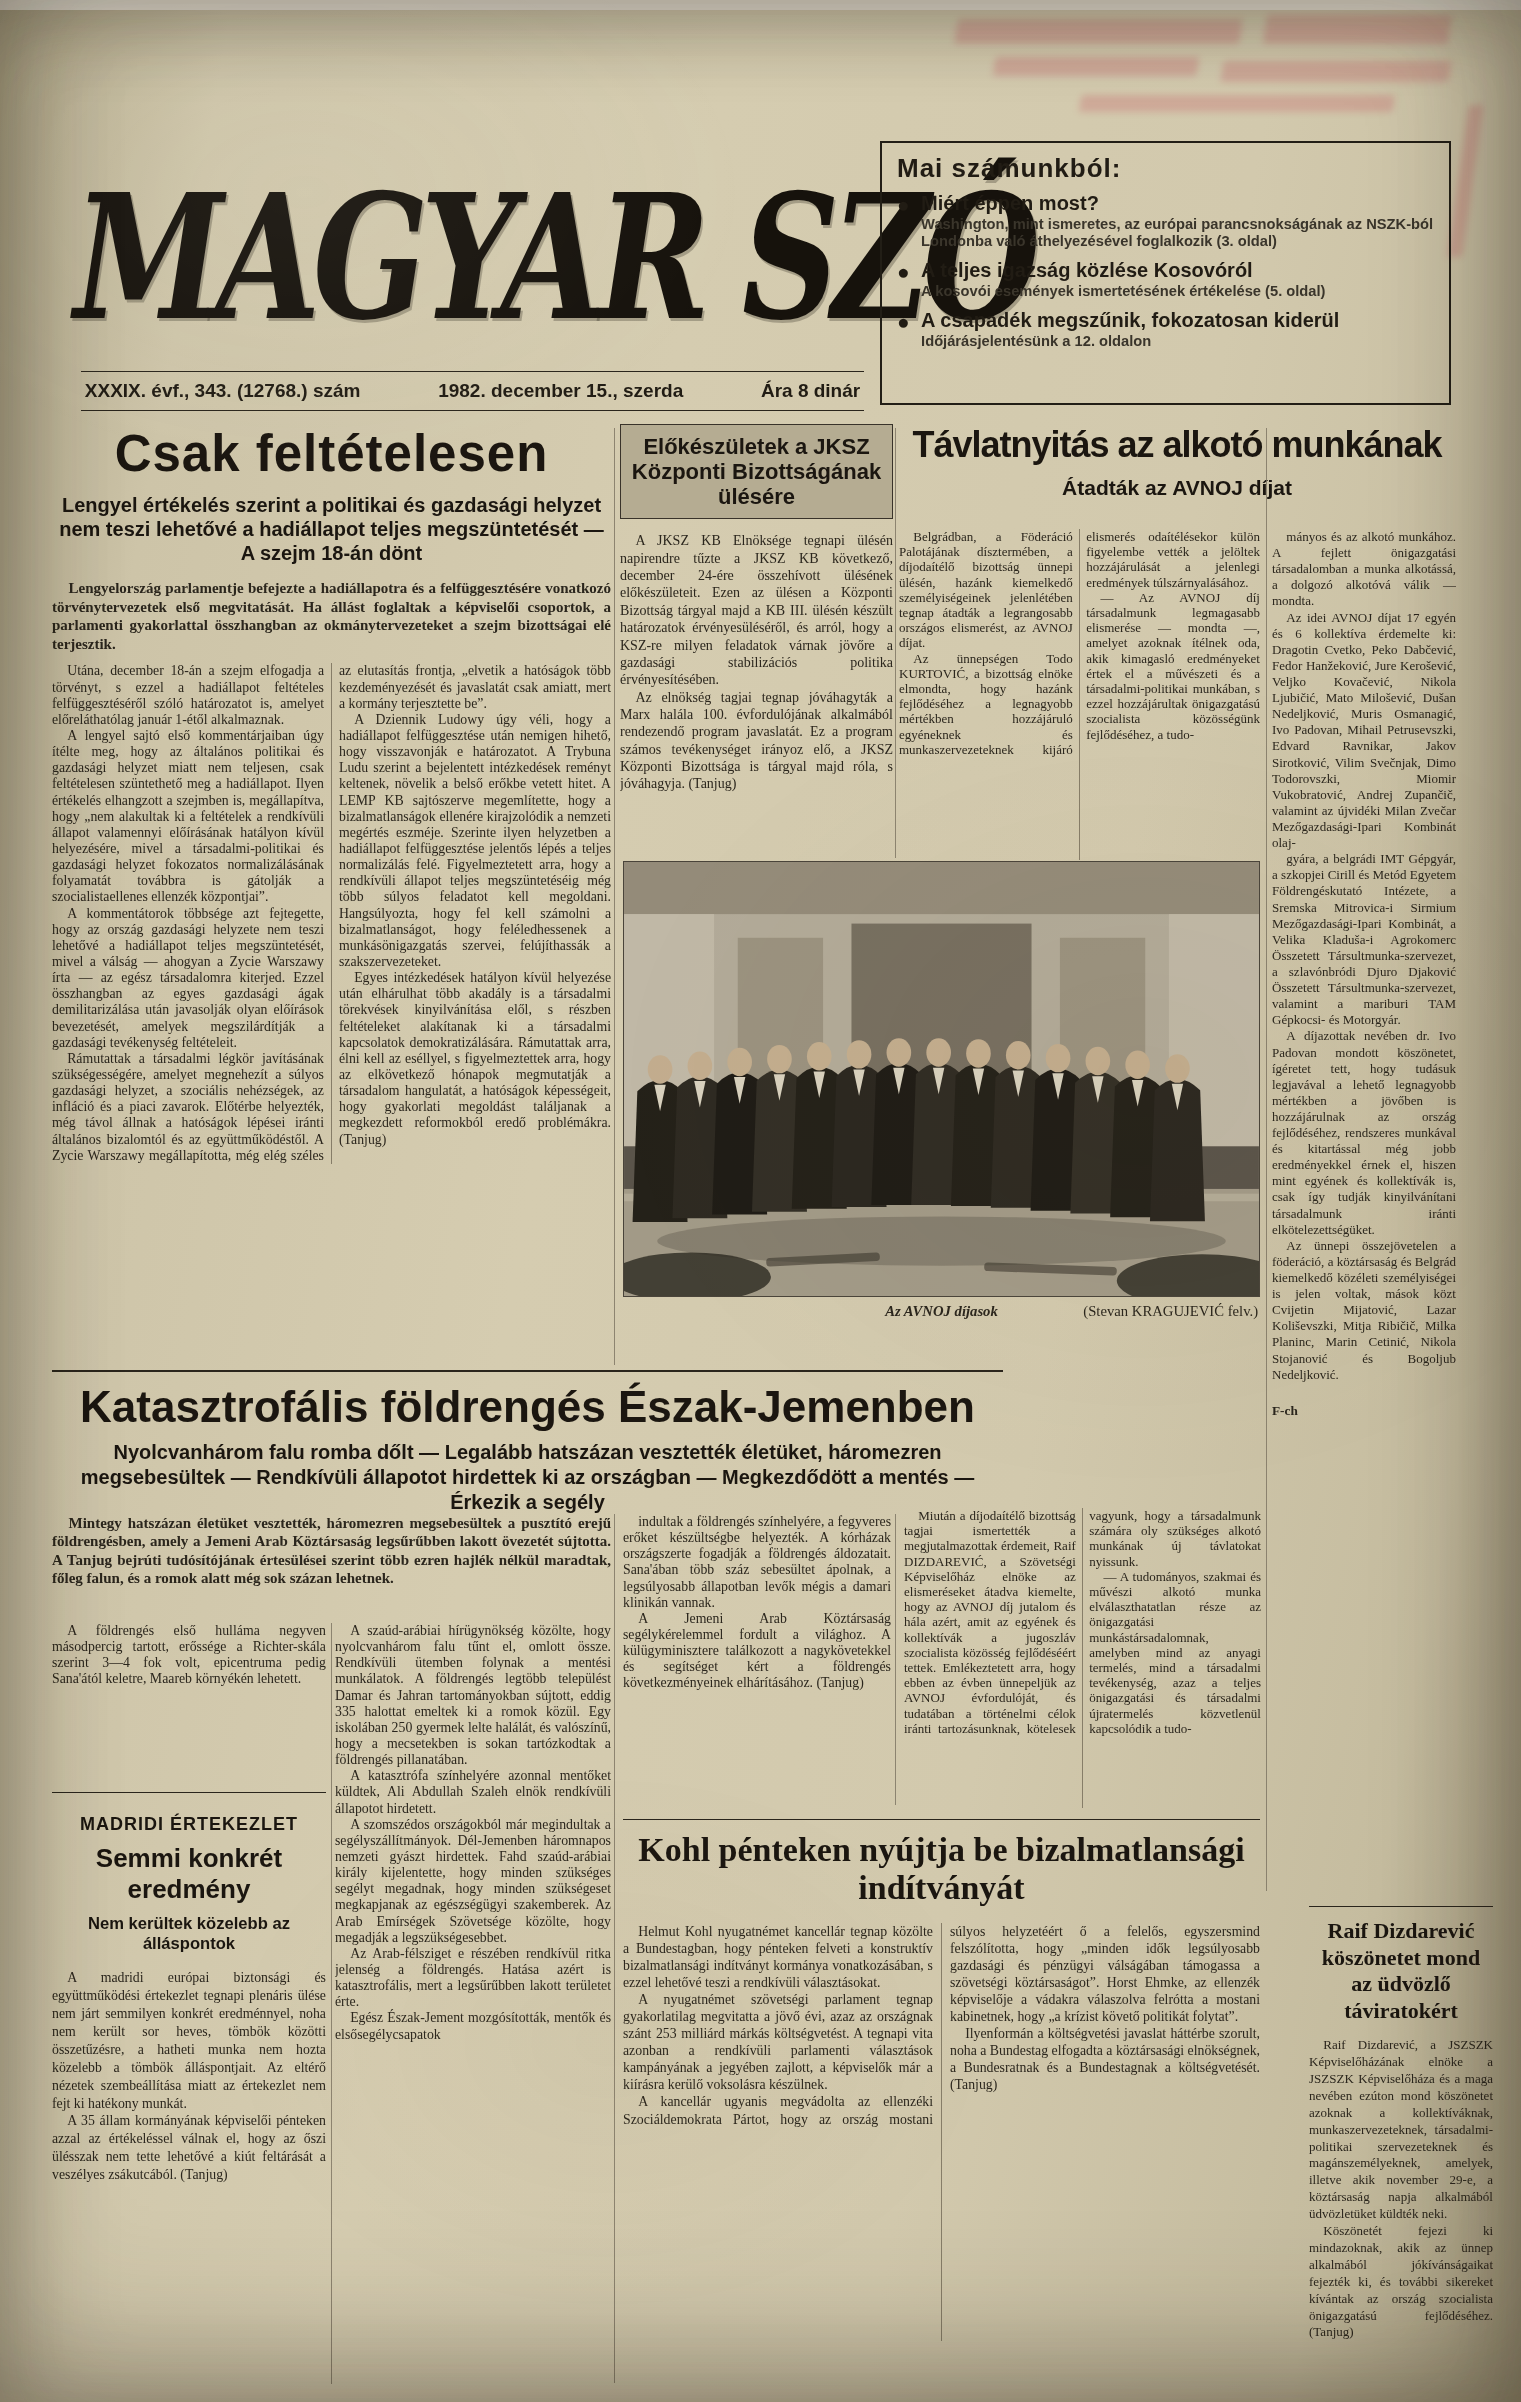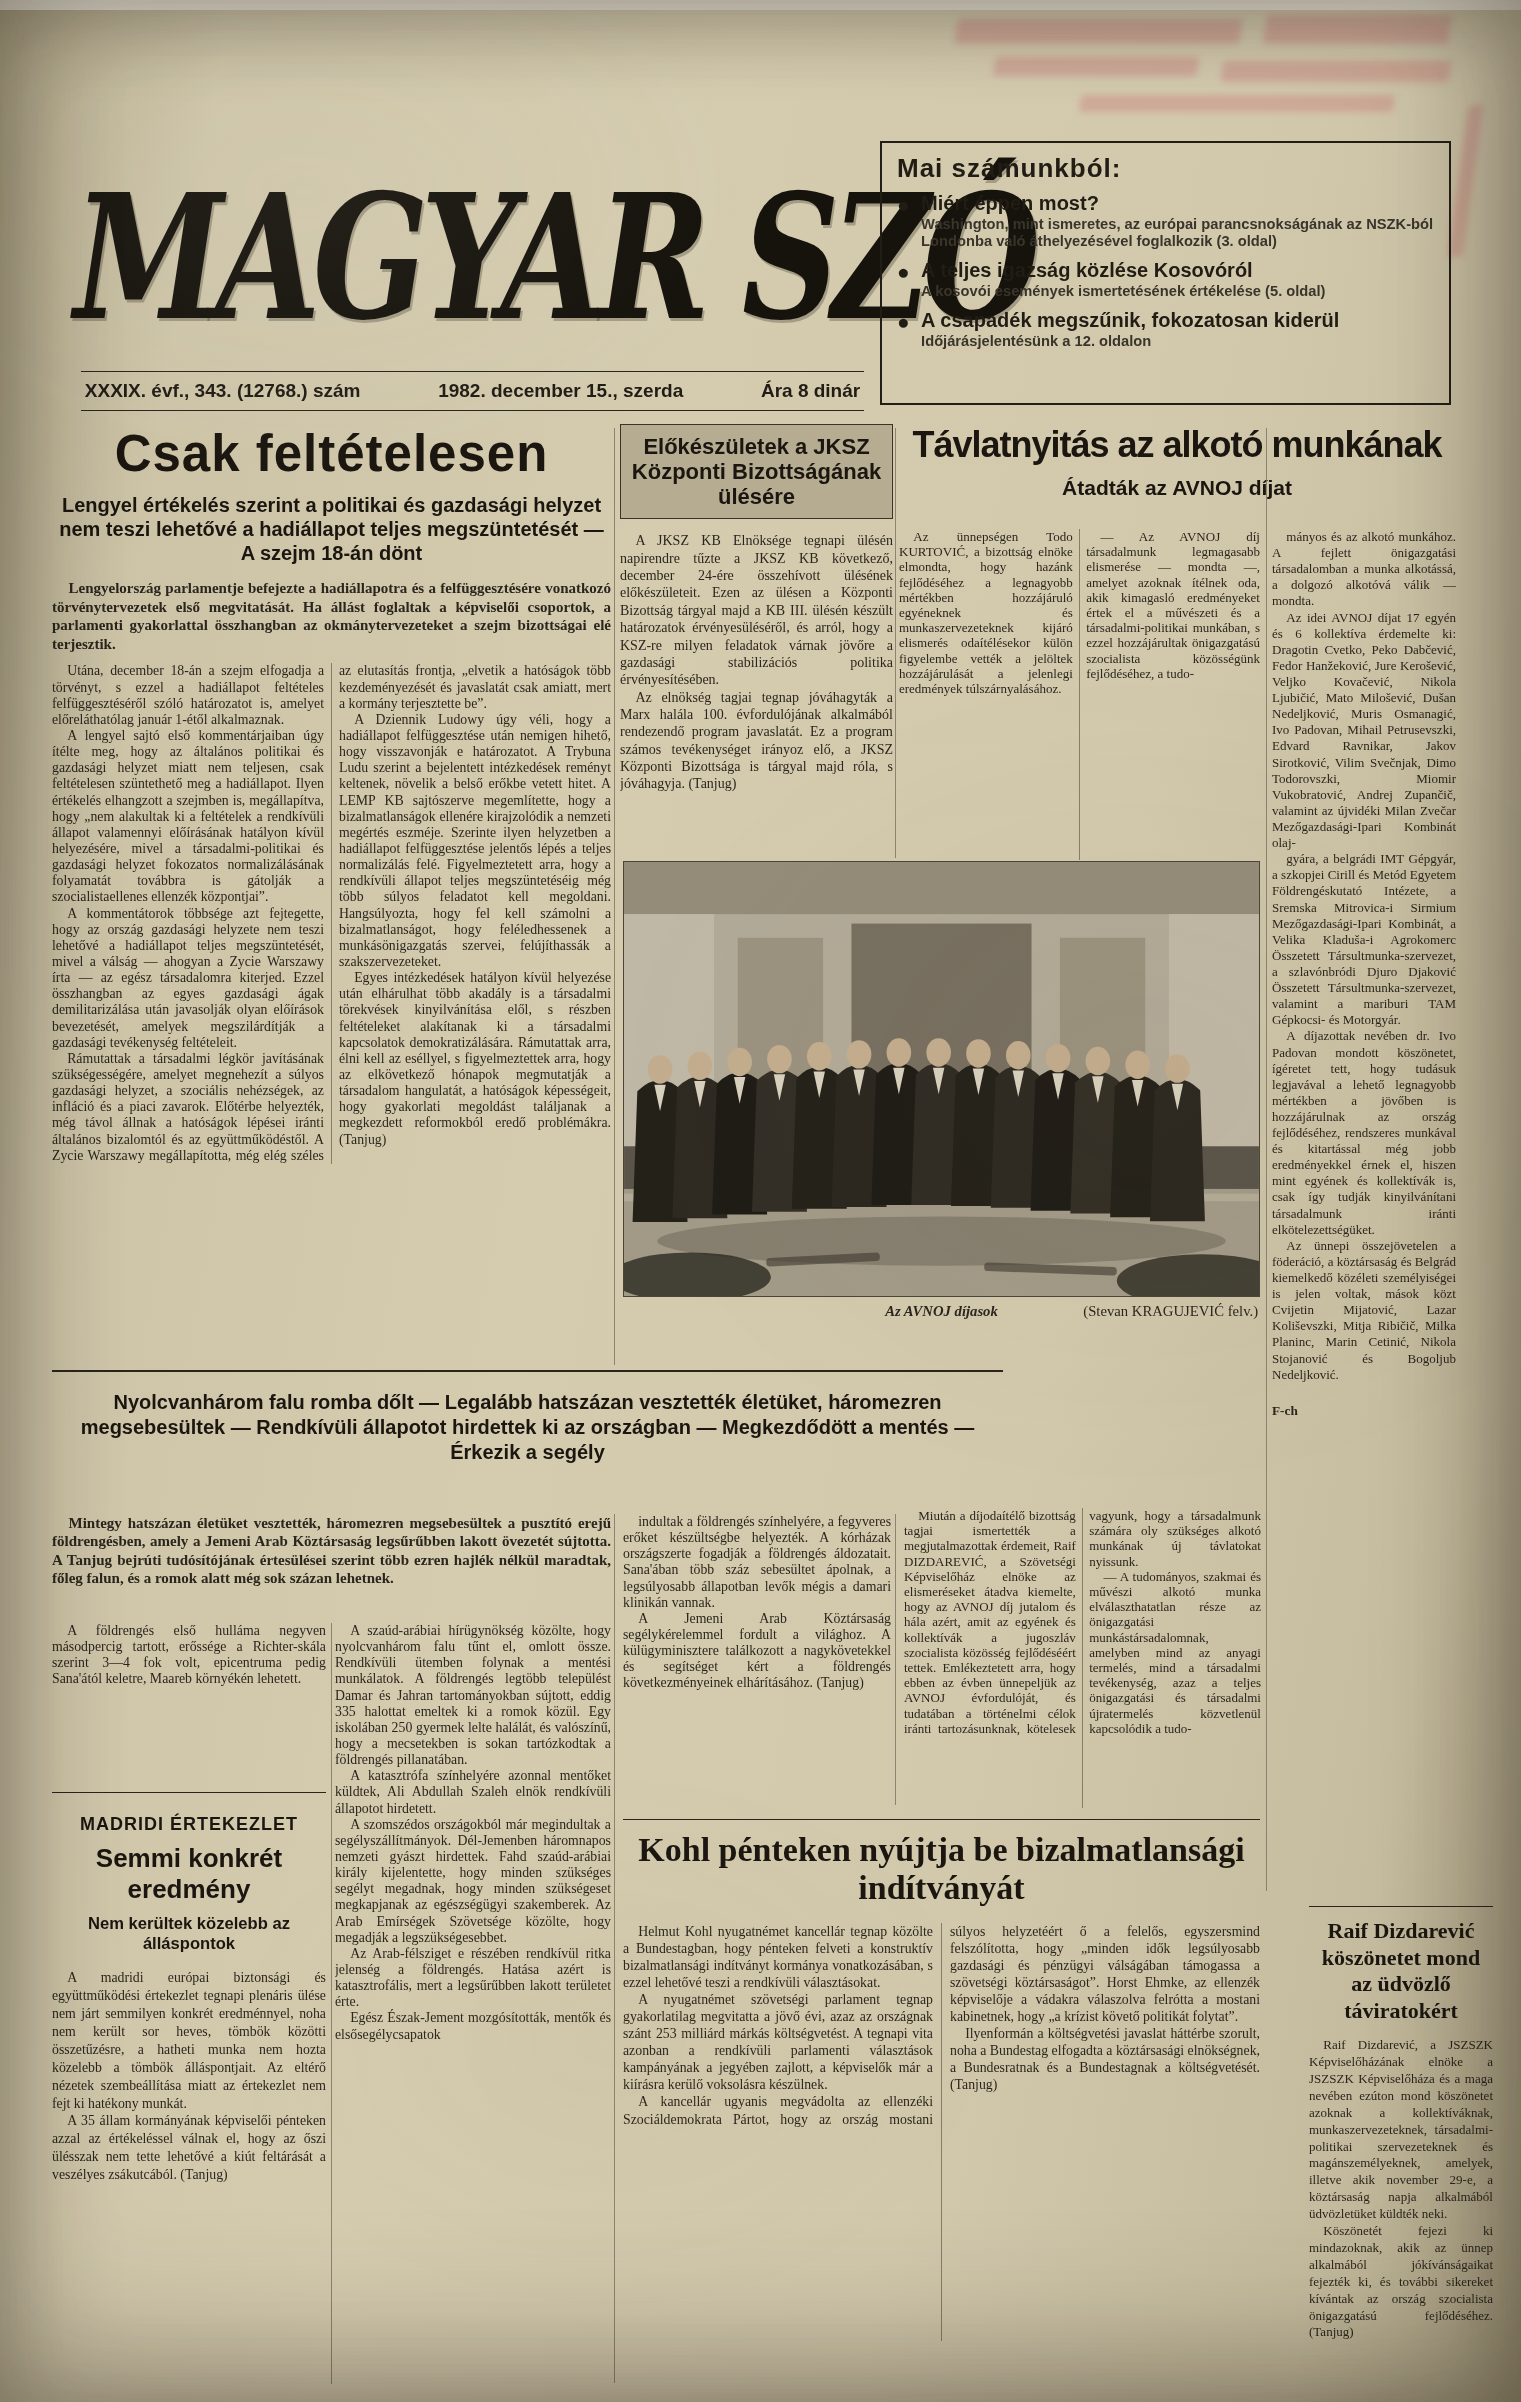--- a/index.html
+++ b/index.html
@@ -189,20 +189,21 @@
         <p>A JKSZ KB Elnöksége tegnapi ülésén napirendre tűzte a JKSZ KB következő, december 24-ére összehívott ülésének előkészületeit. Ezen az ülésen a Központi Bizottság tárgyal majd a KB III. ülésén készült határozatok érvényesüléséről, és arról, hogy a KSZ-re milyen feladatok várnak jövőre a gazdasági stabilizációs politika érvényesítésében.</p>
         <p>Az elnökség tagjai tegnap jóváhagyták a Marx halála 100. évfordulójának alkalmából rendezendő program javaslatát. Ez a program számos tevékenységet irányoz elő, a JKSZ Központi Bizottsága is tárgyal majd róla, s jóváhagyja. (Tanjug)</p>
       </div>
   </div>
 
   <div class="art" id="avnoj-head">
     <div class="title h-sans">Távlatnyitás az alkotó munkának</div>
     <div class="subtitle h-sans">Átadták az AVNOJ díjat</div>
   </div>
   <div class="art" id="avnoj-cols">
+      <p>Belgrádban, a Föderáció Palotájának dísztermében, a díjodaítélő bizottság ünnepi ülésén, hazánk kiemelkedő személyiségeinek jelenlétében tegnap átadták a legrangosabb országos elismerést, az AVNOJ díjat.</p>
       <p>Az ünnepségen Todo KURTOVIĆ, a bizottság elnöke elmondta, hogy hazánk fejlődéséhez a legnagyobb mértékben hozzájáruló egyéneknek és munkaszervezeteknek kijáró elismerés odaítélésekor külön figyelembe vették a jelöltek hozzájárulását a jelenlegi eredmények túlszárnyalásához.</p>
       <p>— Az AVNOJ díj társadalmunk legmagasabb elismerése — mondta —, amelyet azoknak ítélnek oda, akik kimagasló eredményeket értek el a művészeti és a társadalmi-politikai munkában, s ezzel hozzájárultak önigazgatású szocialista közösségünk fejlődéséhez, a tudo-</p>
     </div>
   <div class="art" id="avnoj-col3">
     <div>
         <p>mányos és az alkotó munkához. A fejlett önigazgatási társadalomban a munka alkotássá, a dolgozó alkotóvá válik — mondta.</p>
         <p>Az idei AVNOJ díjat 17 egyén és 6 kollektíva érdemelte ki: Dragotin Cvetko, Peko Dabčević, Fedor Hanžeković, Jure Kerošević, Veljko Kovačević, Nikola Ljubičić, Mato Milošević, Dušan Nedeljković, Muris Osmanagić, Ivo Padovan, Mihail Petrusevszki, Edvard Ravnikar, Jakov Sirotković, Vilim Svečnjak, Dimo Todorovszki, Miomir Vukobratović, Andrej Zupančič, valamint az újvidéki Milan Zvečar Mezőgazdasági-Ipari Kombinát olaj-</p>
         <p>gyára, a belgrádi IMT Gépgyár, a szkopjei Cirill és Metód Egyetem Földrengéskutató Intézete, a Sremska Mitrovica-i Sirmium Mezőgazdasági-Ipari Kombinát, a Velika Kladuša-i Agrokomerc Összetett Társultmunka-szervezet, a szlavónbródi Djuro Djaković Összetett Társultmunka-szervezet, valamint a mariburi TAM Gépkocsi- és Motorgyár.</p>
         <p>A díjazottak nevében dr. Ivo Padovan mondott köszönetet, ígéretet tett, hogy tudásuk legjavával a lehető legnagyobb mértékben a jövőben is hozzájárulnak az ország fejlődéséhez, rendszeres munkával és kitartással még jobb eredményekkel érnek el, hiszen mint egyének és kollektívák is, csak így tudják kinyilvánítani társadalmunk iránti elkötelezettségüket.</p>
         <p>Az ünnepi összejövetelen a föderáció, a köztársaság és Belgrád kiemelkedő közéleti személyiségei is jelen voltak, mások közt Cvijetin Mijatović, Lazar Koliševszki, Mitja Ribičič, Milka Planinc, Marin Cetinić, Nikola Stojanović és Bogoljub Nedeljković.</p>
@@ -254,20 +255,21 @@
       <span class="credit">(Stevan KRAGUJEVIĆ felv.)</span>
     </div>
   </div>
 
   <div class="art" id="miutan">
       <p>Miután a díjodaítélő bizottság tagjai ismertették a megjutalmazottak érdemeit, Raif DIZDAREVIĆ, a Szövetségi Képviselőház elnöke az elismeréseket átadva kiemelte, hogy az AVNOJ díj jutalom és hála azért, amit az egyének és kollektívák a jugoszláv szocialista közösség fejlődéséért tettek. Emlékeztetett arra, hogy ebben az évben ünnepeljük az AVNOJ évfordulóját, és tudatában a történelmi célok iránti tartozásunknak, kötelesek vagyunk, hogy a társadalmunk számára oly szükséges alkotó munkának új távlatokat nyissunk.</p>
       <p>— A tudományos, szakmai és művészi alkotó munka elválaszthatatlan része az önigazgatási munkástársadalomnak, amelyben mind az anyagi termelés, mind a társadalmi tevékenység, azaz a teljes önigazgatási és társadalmi újratermelés közvetlenül kapcsolódik a tudo-</p>
     </div>
 
   <div class="art" id="jemen-head">
+    <div class="title h-sans">Katasztrofális földrengés Észak-Jemenben</div>
     <div class="subtitle h-sans">Nyolcvanhárom falu romba dőlt — Legalább hatszázan vesztették életüket, háromezren megsebesültek — Rendkívüli állapotot hirdettek ki az országban — Megkezdődött a mentés — Érkezik a segély</div>
   </div>
   <div class="art" id="jemen-lead">
     <p>Mintegy hatszázan életüket vesztették, háromezren megsebesültek a pusztító erejű földrengésben, amely a Jemeni Arab Köztársaság legsűrűbben lakott övezetét sújtotta. A Tanjug bejrúti tudósítójának értesülései szerint több ezren hajlék nélkül maradtak, főleg falun, és a romok alatt még sok százan lehetnek.</p>
   </div>
   <div class="art" id="jemen-col1">
       <p>A földrengés első hulláma negyven másodpercig tartott, erőssége a Richter-skála szerint 3—4 fok volt, epicentruma pedig Sana'ától keletre, Maareb környékén lehetett.</p>
     </div>
   <div class="art" id="jemen-col2">
       <p>A szaúd-arábiai hírügynökség közölte, hogy nyolcvanhárom falu tűnt el, omlott össze. Rendkívüli ütemben folynak a mentési munkálatok. A földrengés legtöbb települést Damar és Jahran tartományokban sújtott, eddig 335 halottat emeltek ki a romok közül. Egy iskolában 250 gyermek lelte halálát, és valószínű, hogy a mecsetekben is sokan tartózkodtak a földrengés pillanatában.</p>

